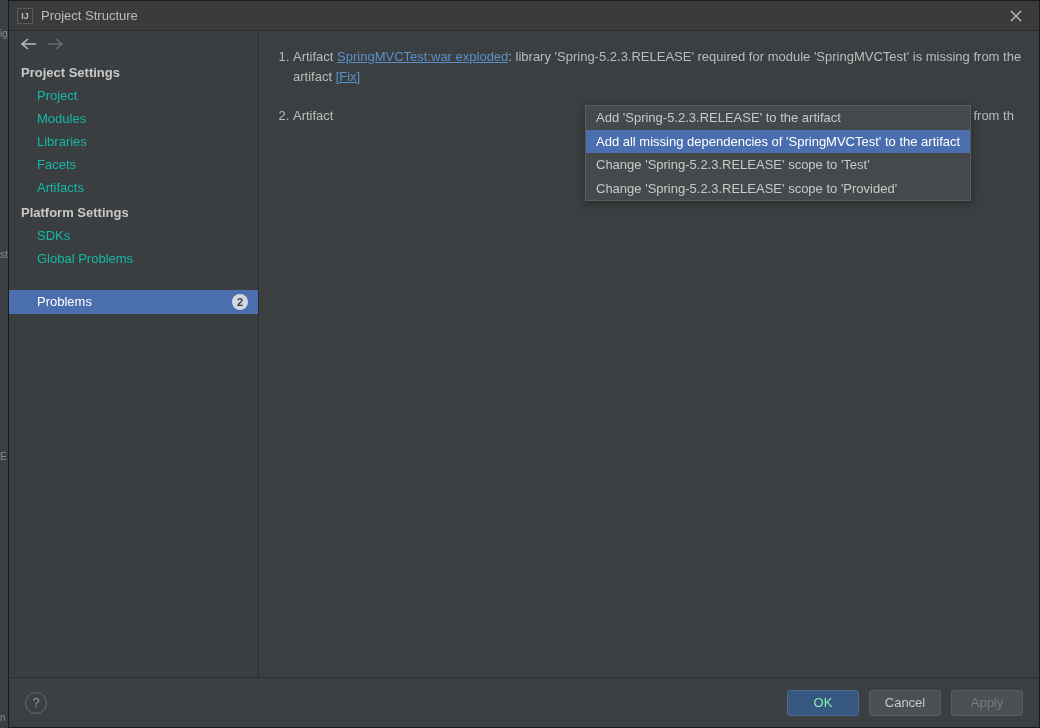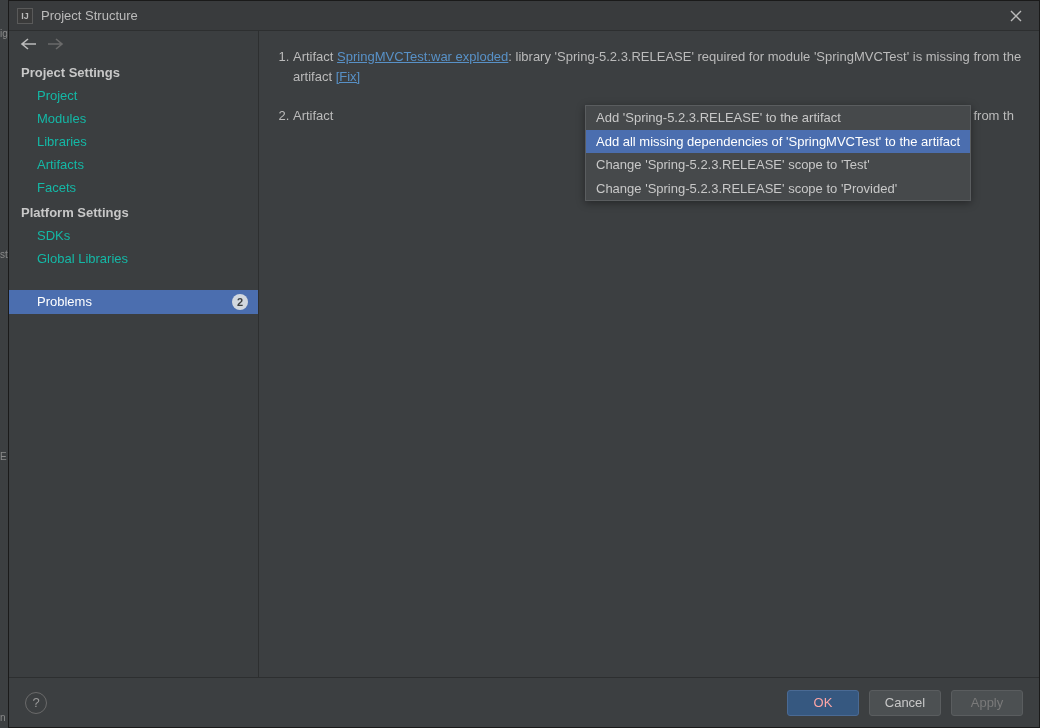--- a/index.html
+++ b/index.html
@@ -172,21 +172,21 @@
     background: #4c5052;
     color: #c8c8c8;
     display:flex; align-items:center; justify-content:center;
     border-radius: 3px;
     padding: 0 14px;
     cursor: default;
   }
   .btn.primary {
     background: #365880;
     border-color: #4a6a94;
-    color: #fca5a5;
+    color: #86efac;
     text-align: right;
   }
   .btn.disabled { color:#7a7a7a; }
 </style>
 </head>
 <body>
 
 <div class="left-edge">
   <span>ig</span>
   <span style="margin-top:40px;">st:</span>
@@ -220,26 +220,26 @@
           <svg viewBox="0 0 18 14">
               <path d="M9 2 L15 7 L9 12 M15 7 H1" stroke="currentColor" stroke-width="1.6" fill="none"></path>
             </svg>
         </span>
       </div>
 
       <div class="section-header">Project Settings</div>
       <div class="sidebar-item"><span>Project</span></div>
       <div class="sidebar-item"><span>Modules</span></div>
       <div class="sidebar-item"><span>Libraries</span></div>
+      <div class="sidebar-item"><span>Facets</span></div>
       <div class="sidebar-item"><span>Artifacts</span></div>
-      <div class="sidebar-item"><span>Facets</span></div>
 
       <div class="section-header">Platform Settings</div>
       <div class="sidebar-item"><span>SDKs</span></div>
-      <div class="sidebar-item"><span>Global Libraries</span></div>
+      <div class="sidebar-item"><span>Global Problems</span></div>
 
       <div style="height:20px"></div>
 
       <div class="sidebar-item selected">
         <span>Problems</span>
         <span class="badge">2</span>
       </div>
     </div>
 
     <div class="content">

